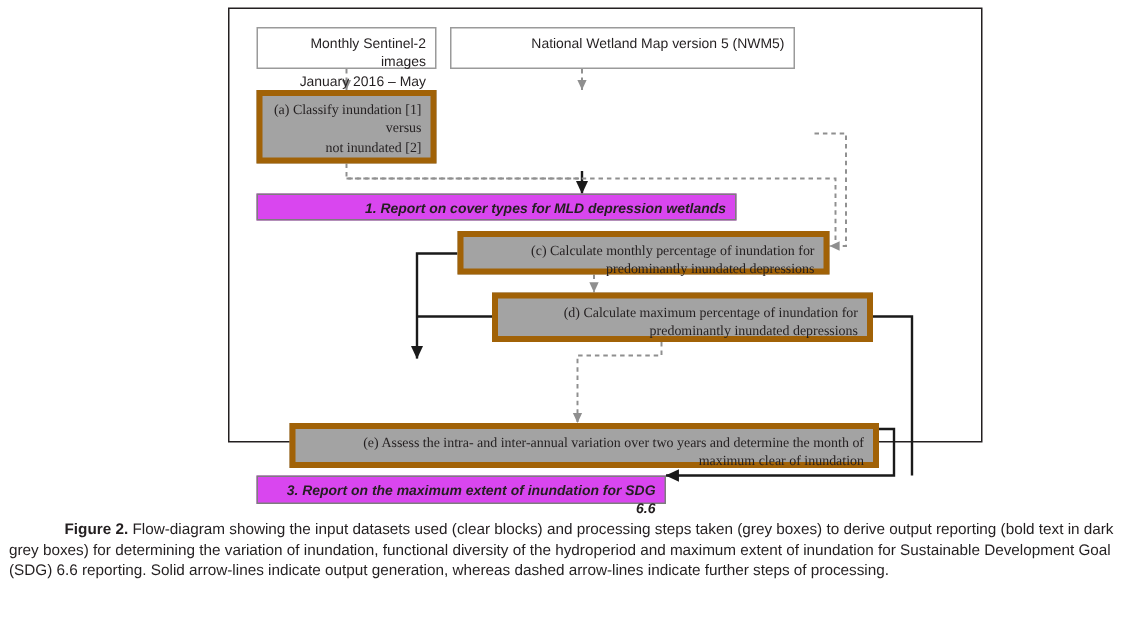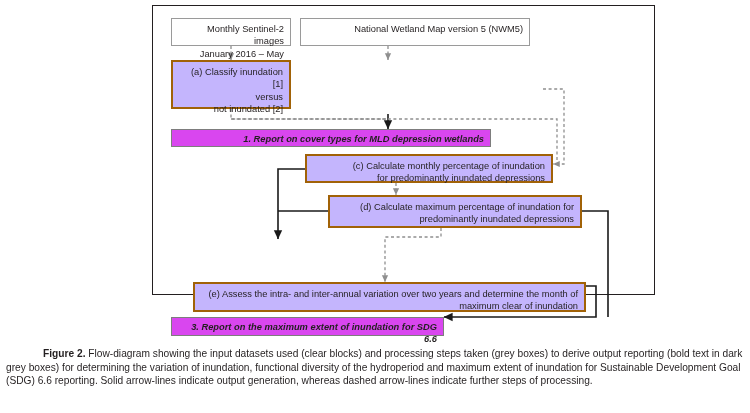--- a/index.html
+++ b/index.html
@@ -11,21 +11,21 @@
   #figure-frame{
     position:absolute;left:152px;top:5px;width:503px;height:290px;
     border:1.5px solid #231f20;background:#ffffff;box-sizing:border-box;text-align:right;
   }
   .node{
     position:absolute;box-sizing:border-box;
     font-size:9.3px;line-height:12.4px;
     padding:4px 6px;
   }
   .clear{background:#ffffff;border:1px solid #9a9a9a;}
-  .process{background:#c4b5fd;border:2px solid #a16207;}
+  .process{background:#a3a3a3;border:4px solid #a16207;font-family:Liberation Serif, serif;}
   .report{
     background:#d946ef;border:1px solid #7d7d7d;
     font-weight:bold;font-style:italic;
   }
   svg.wires{position:absolute;left:0;top:0;width:503px;height:333px;overflow:visible;}
   .solid{stroke:#1a1a1a;stroke-width:1.6;fill:none;}
   .dashed{stroke:#8f8f8f;stroke-width:1.3;fill:none;stroke-dasharray:3,2.6;}
   #caption{
     position:absolute;left:6px;top:347px;width:740px;
     font-size:10.2px;line-height:13.6px;color:#231f20;

